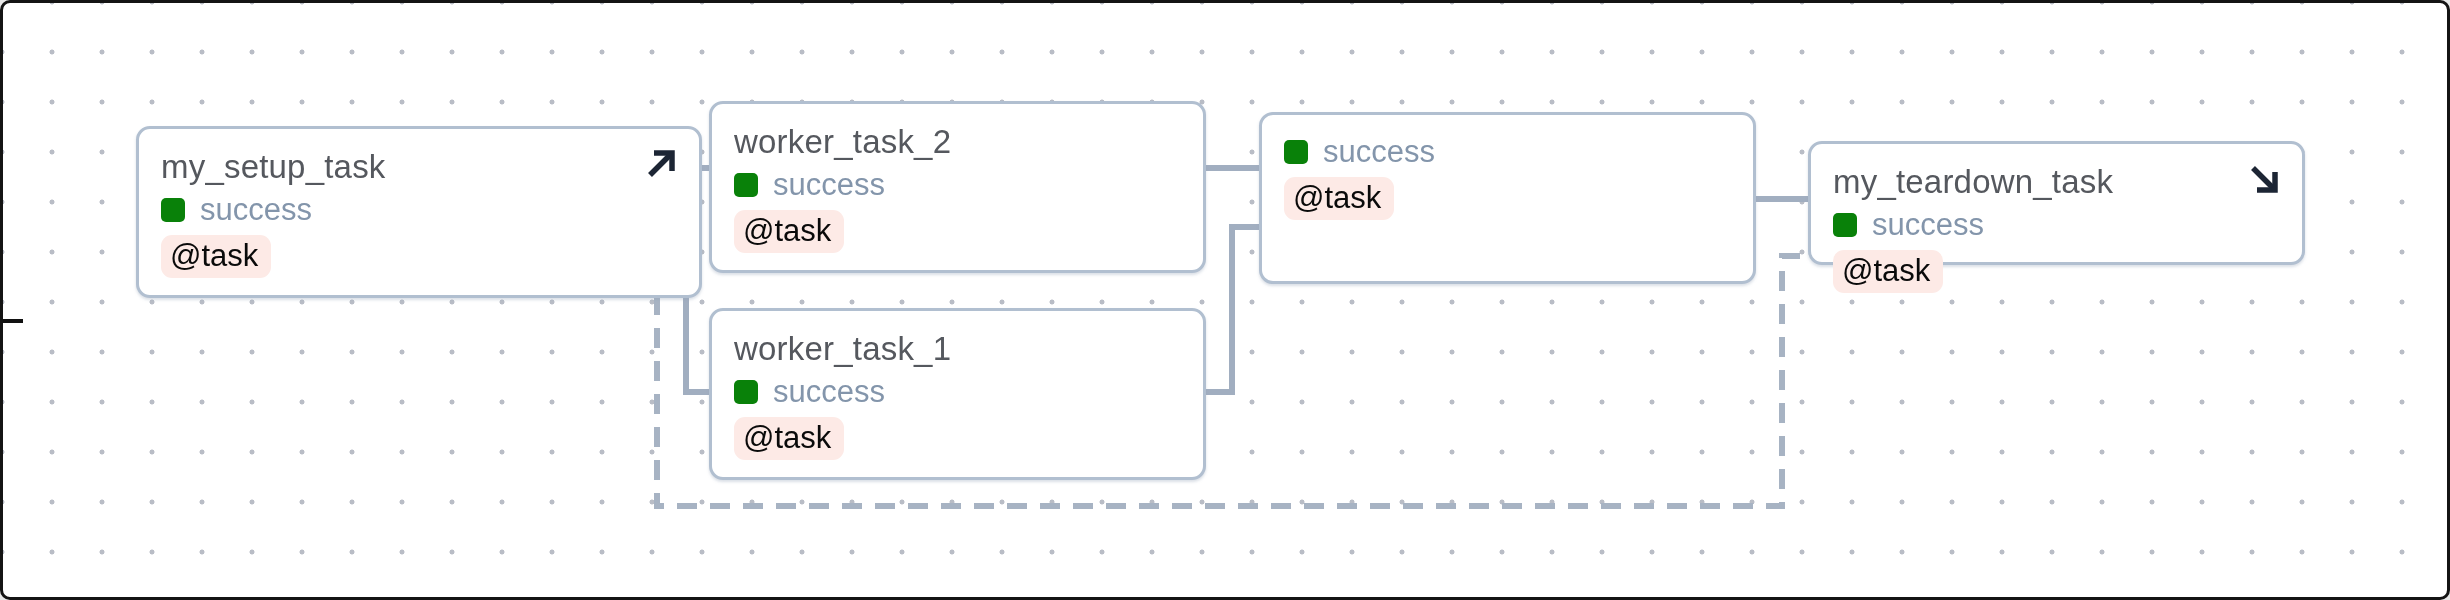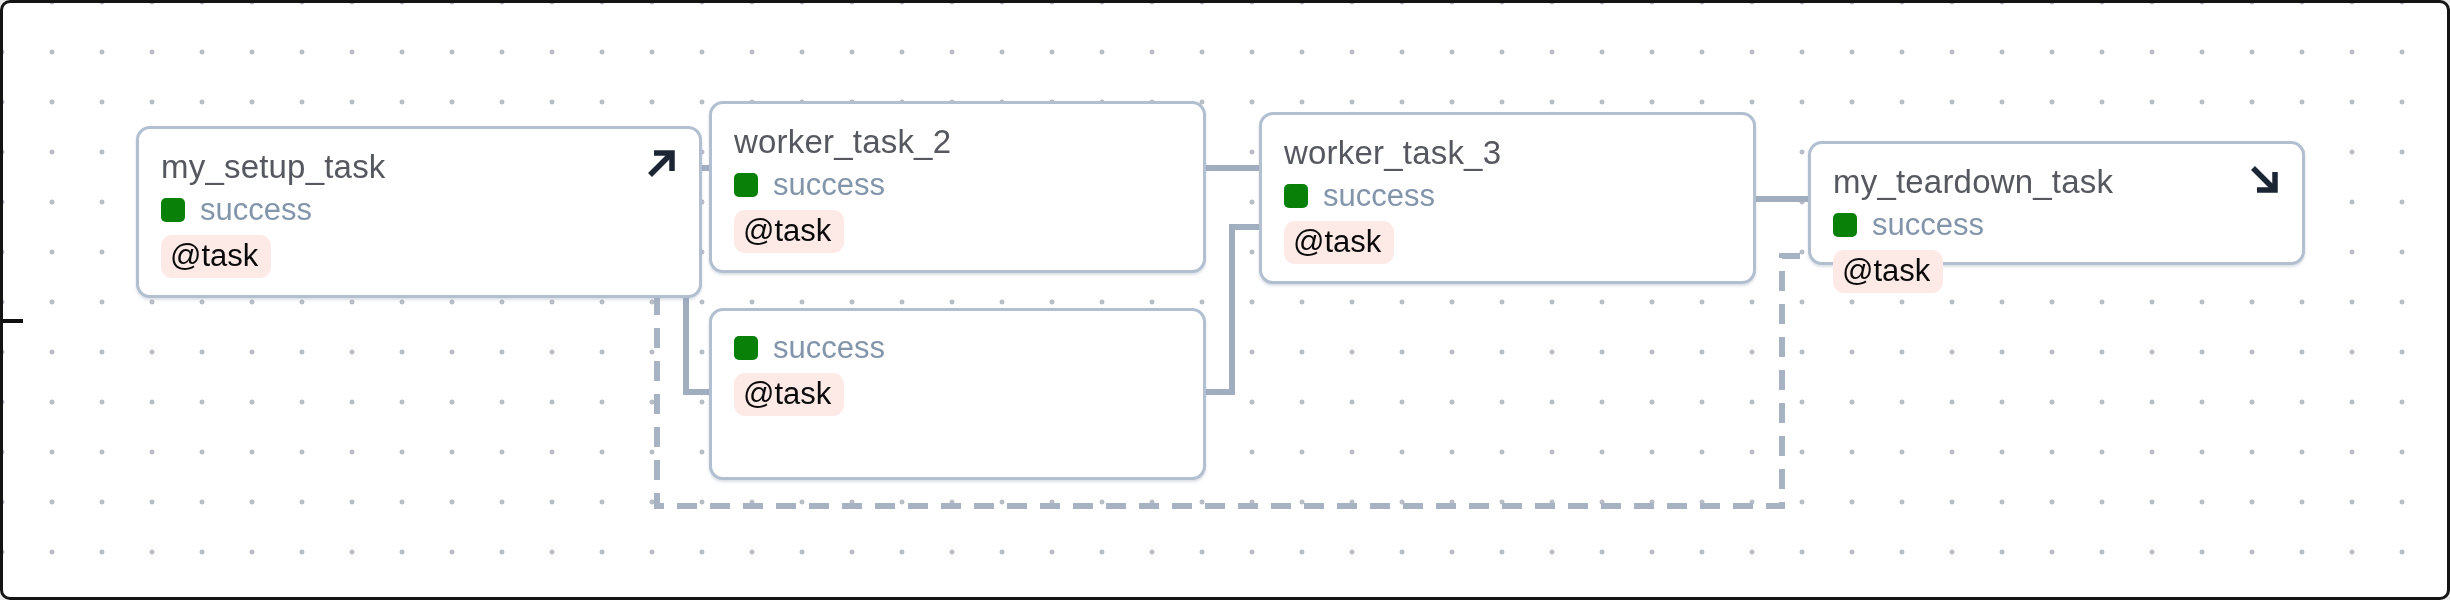--- a/index.html
+++ b/index.html
@@ -148,31 +148,31 @@
     <div class="status-row">
       <span class="status-square"></span>
       <span class="status-label">success</span>
     </div>
     <div class="badge-row">
       <span class="task-badge">@task</span>
     </div>
   </div>
 
   <div class="node" style="left:706px; top:305px; width:497px; height:172px;">
+    <span class="node-title">worker_task_1</span>
     <div class="status-row">
       <span class="status-square"></span>
       <span class="status-label">success</span>
     </div>
     <div class="badge-row">
       <span class="task-badge">@task</span>
     </div>
   </div>
 
   <div class="node" style="left:1256px; top:109px; width:497px; height:172px;">
-    <span class="node-title">worker_task_3</span>
     <div class="status-row">
       <span class="status-square"></span>
       <span class="status-label">success</span>
     </div>
     <div class="badge-row">
       <span class="task-badge">@task</span>
     </div>
   </div>
 
   <div class="node" style="left:1805px; top:138px; width:497px; height:124px;">

